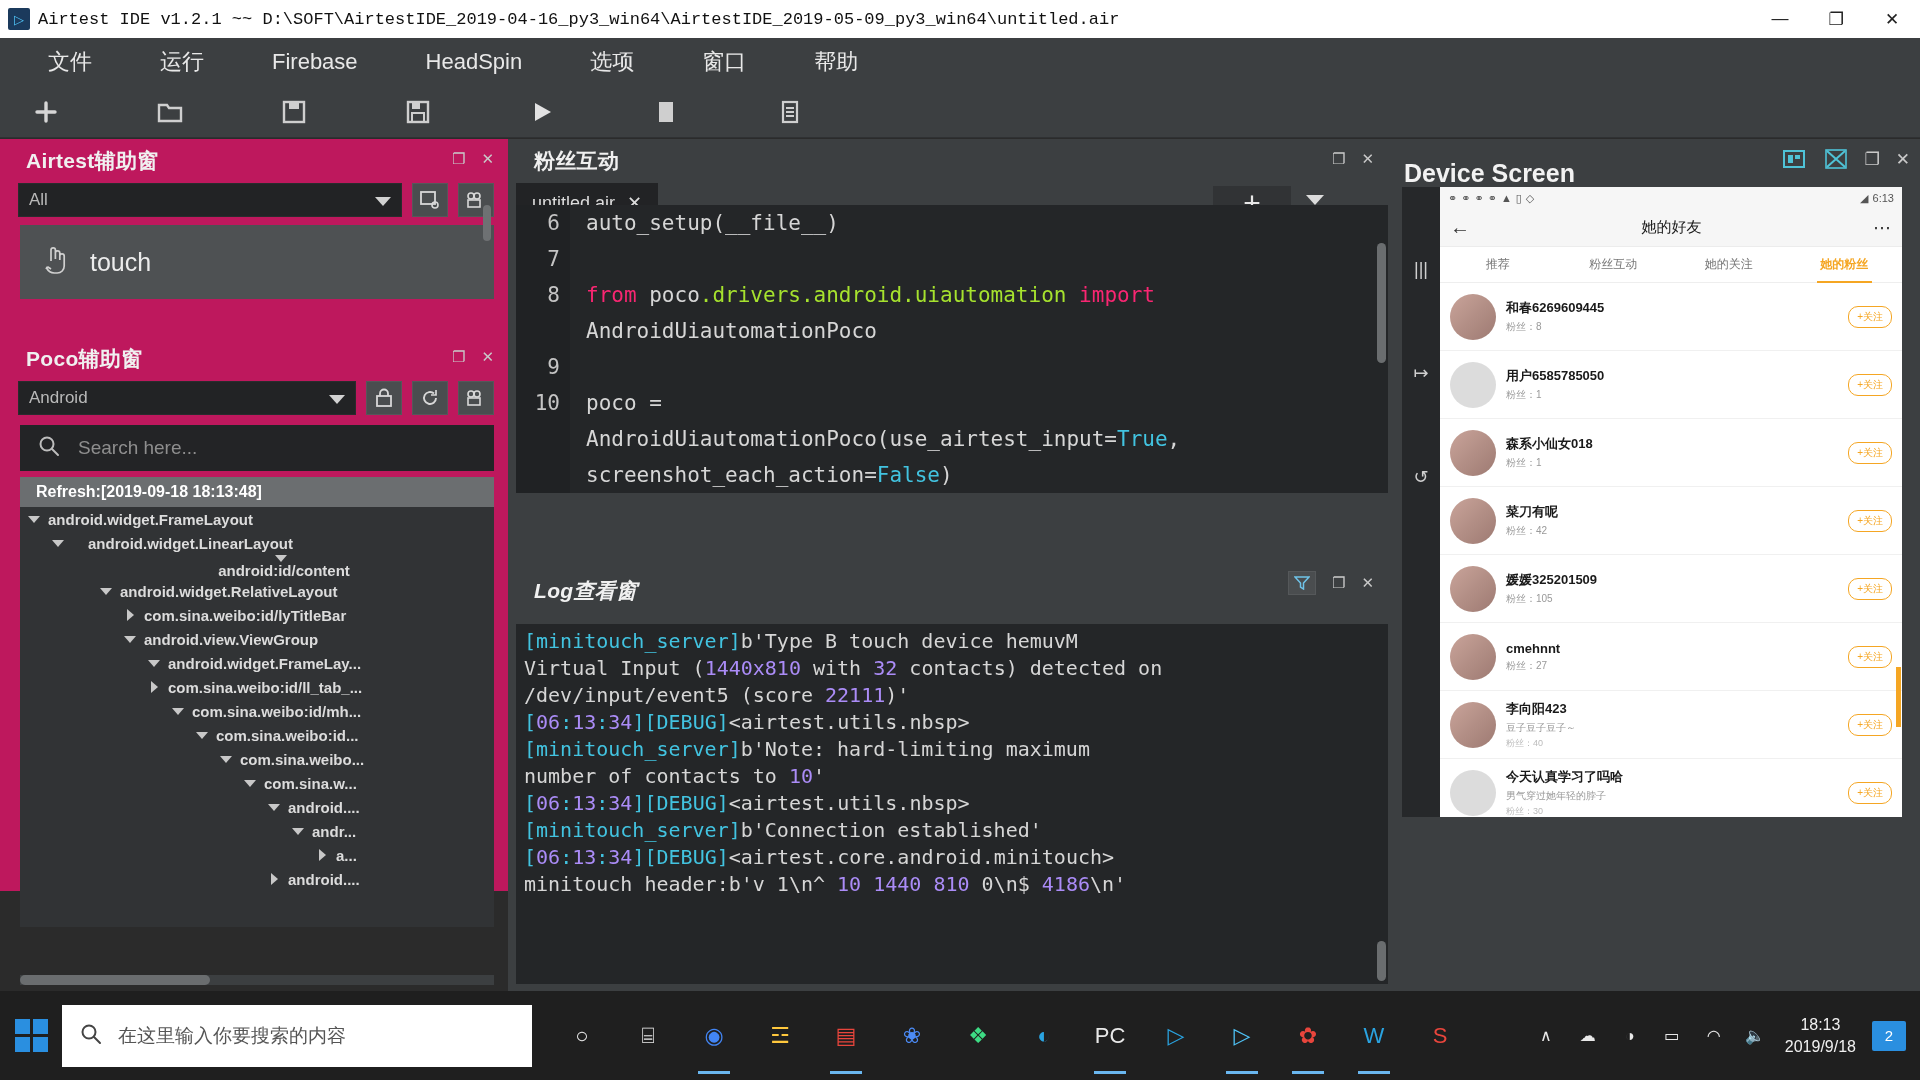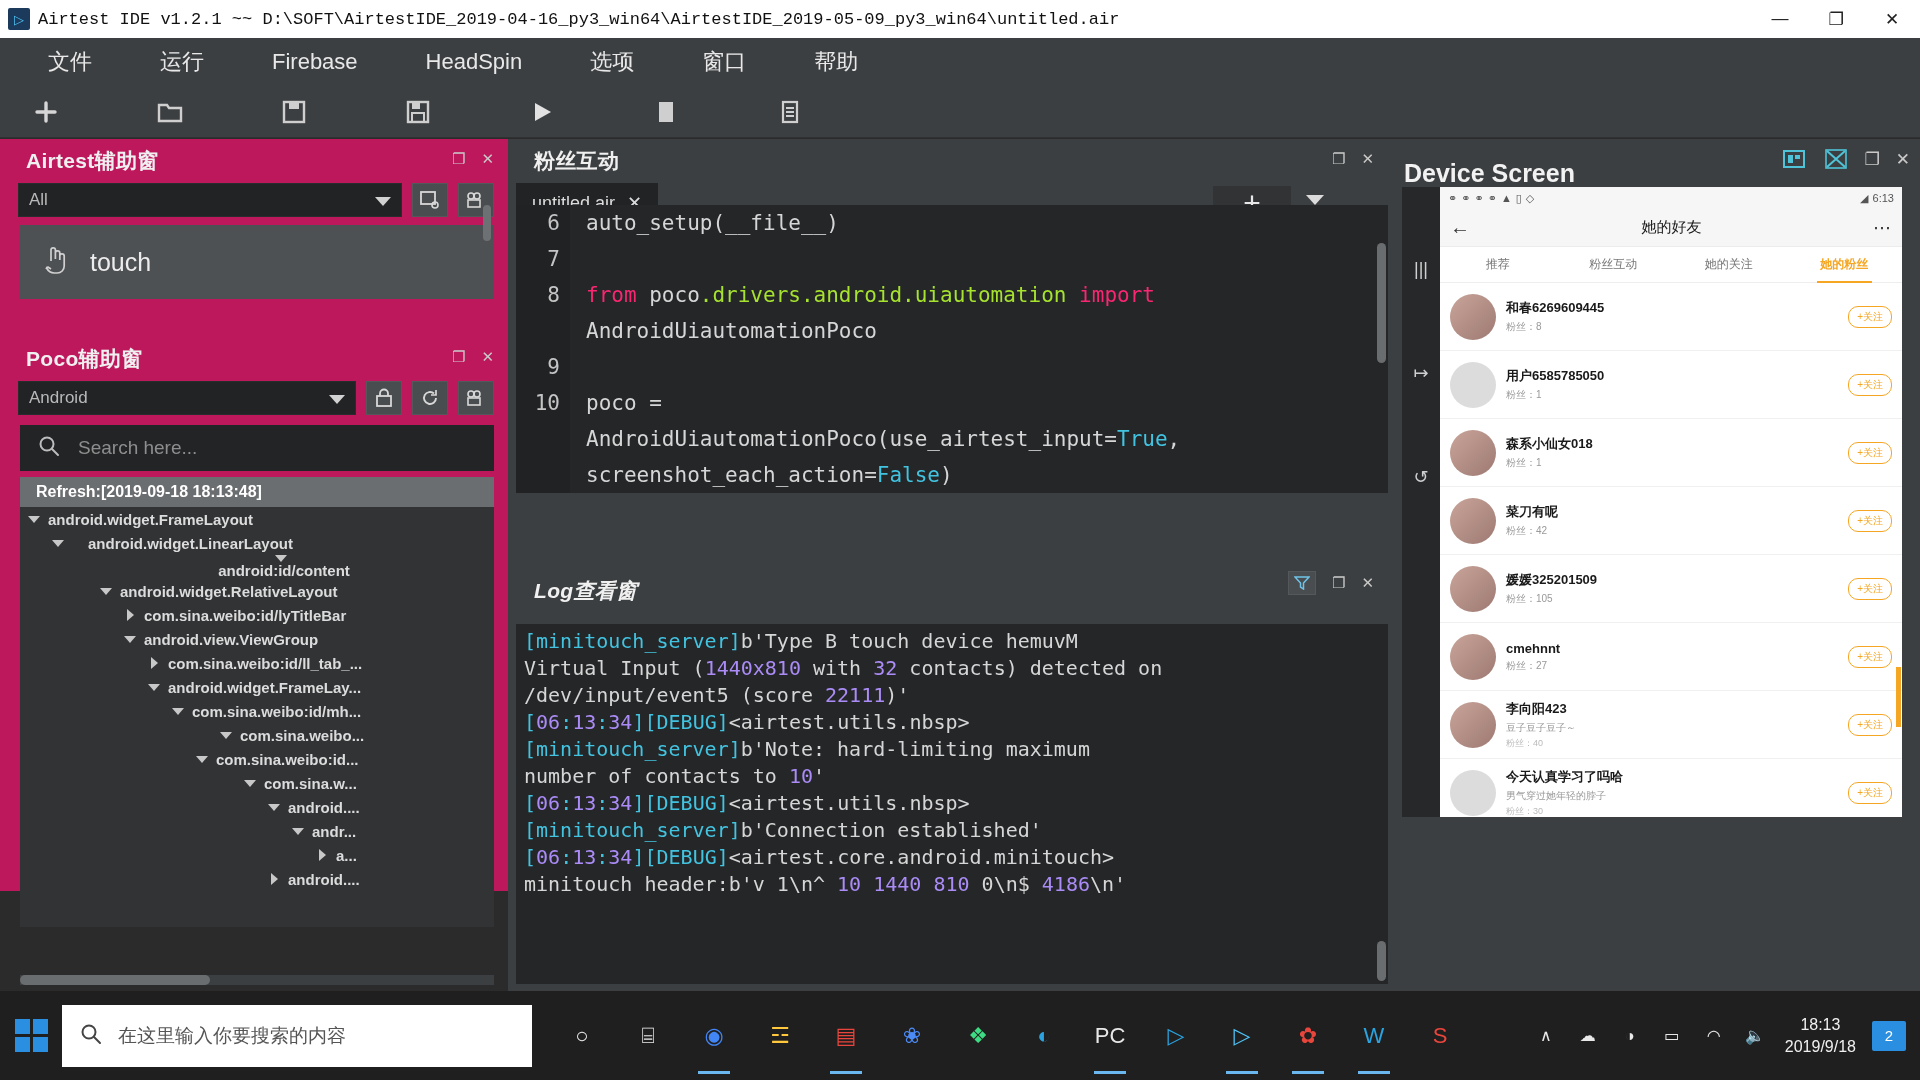--- a/index.html
+++ b/index.html
@@ -449,48 +449,48 @@
             </span>
             <span>com.sina.weibo:id/lyTitleBar</span>
           </div>
           <div class="tree-row" style="padding-left: 102px;">
             <span class="tw down">
               <i></i>
             </span>
             <span>android.view.ViewGroup</span>
           </div>
           <div class="tree-row" style="padding-left: 126px;">
+            <span class="tw down">
+              <i></i>
+            </span>
+            <span>android.widget.FrameLay...</span>
+          </div>
+          <div class="tree-row" style="padding-left: 126px;">
             <span class="tw right">
               <i></i>
             </span>
             <span>com.sina.weibo:id/ll_tab_...</span>
           </div>
-          <div class="tree-row" style="padding-left: 126px;">
-            <span class="tw down">
-              <i></i>
-            </span>
-            <span>android.widget.FrameLay...</span>
-          </div>
           <div class="tree-row" style="padding-left: 150px;">
             <span class="tw down">
               <i></i>
             </span>
             <span>com.sina.weibo:id/mh...</span>
           </div>
+          <div class="tree-row" style="padding-left: 174px;">
+            <span class="tw down">
+              <i></i>
+            </span>
+            <span>com.sina.weibo:id...</span>
+          </div>
           <div class="tree-row" style="padding-left: 198px;">
             <span class="tw down">
               <i></i>
             </span>
             <span>com.sina.weibo...</span>
-          </div>
-          <div class="tree-row" style="padding-left: 174px;">
-            <span class="tw down">
-              <i></i>
-            </span>
-            <span>com.sina.weibo:id...</span>
           </div>
           <div class="tree-row" style="padding-left: 222px;">
             <span class="tw down">
               <i></i>
             </span>
             <span>com.sina.w...</span>
           </div>
           <div class="tree-row" style="padding-left: 246px;">
             <span class="tw down">
               <i></i>

